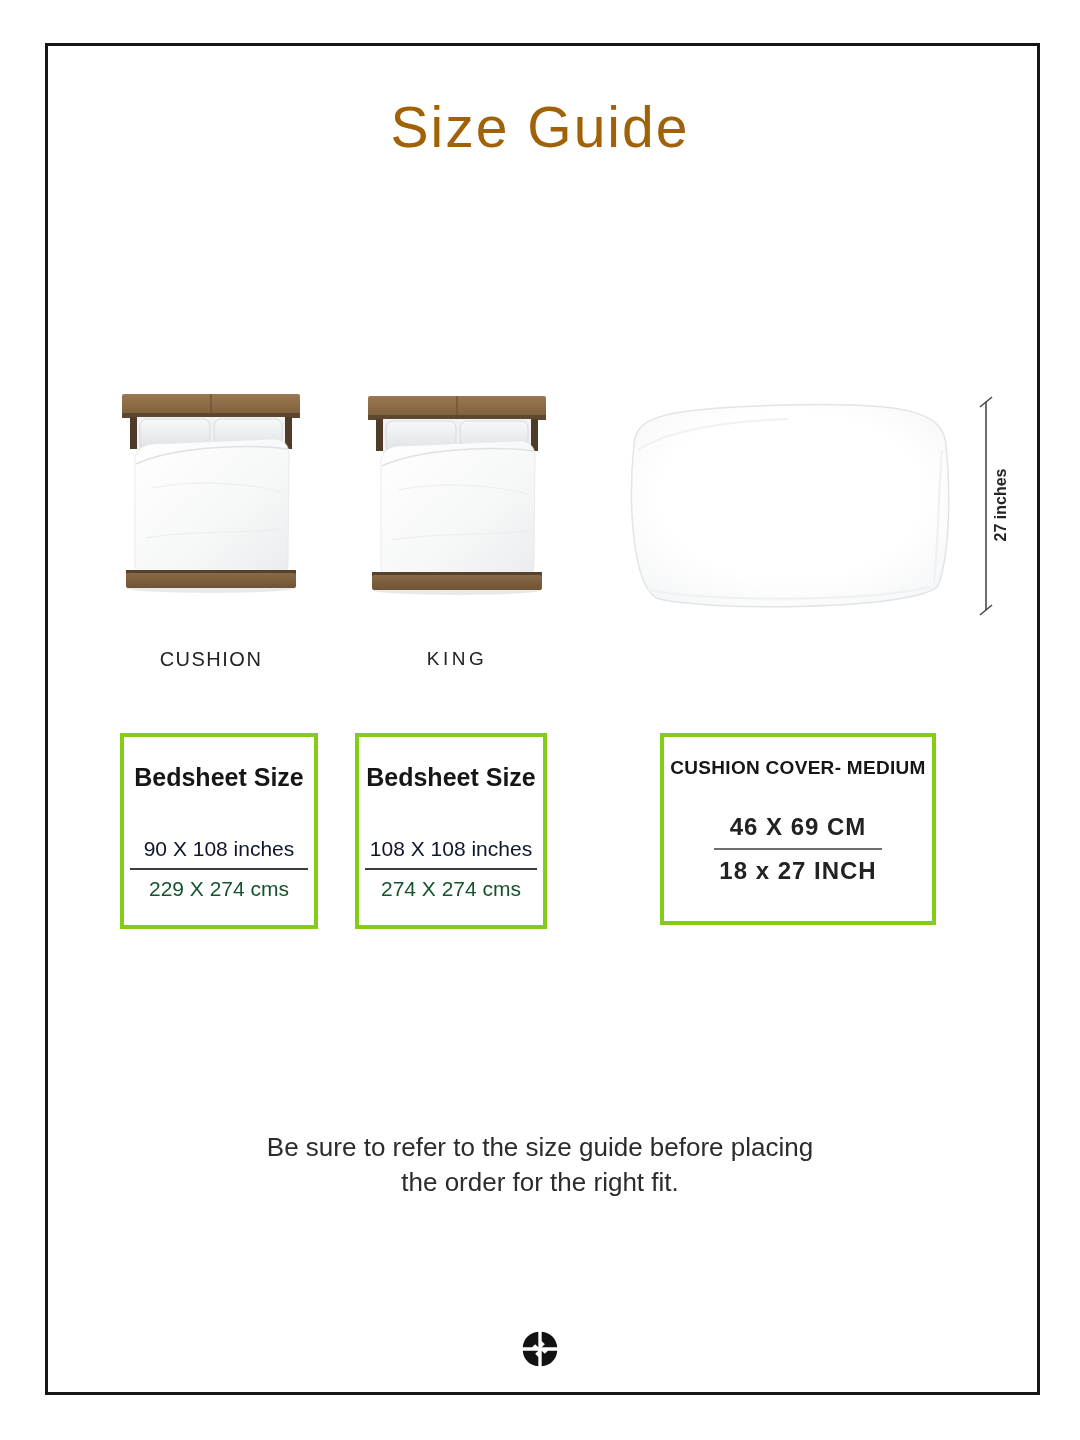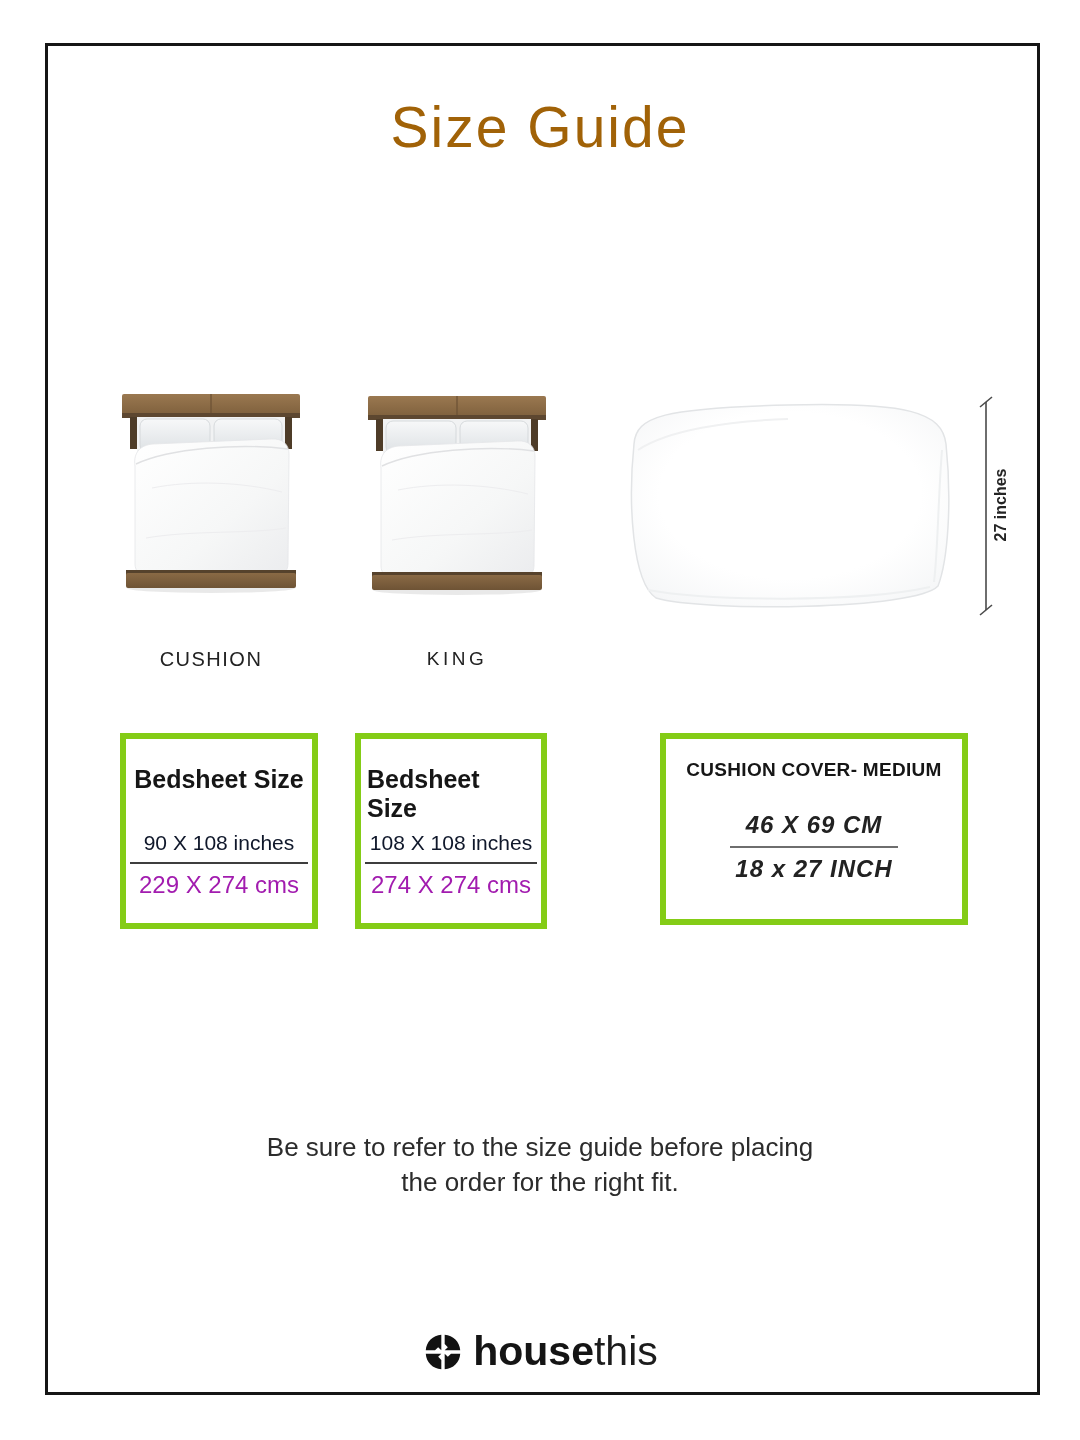--- a/index.html
+++ b/index.html
@@ -22,37 +22,37 @@
 
   .pillow{position:absolute;left:608px;top:390px;width:366px;height:228px;}
 
   .hdim{position:absolute;left:630px;top:354px;width:313px;}
   .hdim .lbl{text-align:center;font-size:16px;font-weight:700;color:#242424;margin-bottom:2px;}
   .vdim{position:absolute;left:978px;top:396px;width:16px;height:220px;}
   .vdim-label{position:absolute;left:893px;top:494px;width:220px;height:22px;
               transform:rotate(-90deg);text-align:center;
               font-size:16px;font-weight:700;color:#242424;}
 
-  .sizebox{position:absolute;border:6px solid #84cc16;background:#fff;
+  .sizebox{position:absolute;border:4px solid #84cc16;background:#fff;
            display:flex;flex-direction:column;align-items:center;justify-content:space-between;
            box-sizing:border-box;}
   .sizebox.b1{left:120px;top:733px;width:198px;height:196px;padding:26px 6px 24px 6px;}
   .sizebox.b2{left:355px;top:733px;width:192px;height:196px;padding:26px 6px 24px 6px;}
-  .sizebox.b3{left:660px;top:733px;width:308px;height:192px;padding:20px 6px 36px 6px;}
+  .sizebox.b3{left:660px;top:733px;width:276px;height:192px;padding:20px 6px 36px 6px;}
 
   .sizebox .bx-title{font-weight:700;font-size:25px;color:#161616;}
   .sizebox.b3 .bx-title{font-size:19px;font-weight:700;letter-spacing:0.3px;}
 
   .vals{width:100%;display:flex;flex-direction:column;align-items:center;}
   .vals .primary{font-size:21px;color:#0f172a;padding-bottom:7px;}
-  .vals .secondary{font-size:24px;color:#a21caf;padding-top:7px;}
+  .vals .secondary{font-size:21px;color:#14532d;padding-top:7px;}
   .vals .rule{width:178px;height:0;border-top:2px solid #3d3d3d;}
   .sizebox.b2 .vals .rule{width:172px;}
   .sizebox.b3 .vals .primary,.sizebox.b3 .vals .secondary{
-      font-size:24px;font-weight:700;letter-spacing:1px;color:#222;font-style:italic;}
+      font-size:24px;font-weight:700;letter-spacing:1px;color:#222;}
   .sizebox.b3 .vals .rule{width:168px;border-top:2px solid #6e6e6e;}
 
   .note{position:absolute;left:0;right:0;top:1130px;text-align:center;
         font-size:26px;line-height:1.35;color:#2c2c2c;}
 
   .logo{position:absolute;left:0;right:0;top:1328px;display:flex;
         justify-content:center;align-items:center;gap:9px;}
   .logo .word{font-size:41px;color:#141414;}
   .logo .word .b{font-weight:700;}
   .logo .word .l{font-weight:400;color:#1c1c1c;}
@@ -181,16 +181,15 @@
 
   <div class="logo">
     <svg width="42" height="42" viewBox="0 0 100 100">
       <g fill="#121212">
         <path fill-rule="evenodd" d="M46,46 L46,9 C26,10 10,26 9,46 Z M46,46 L31,46 L38.5,38.5 Z"></path>
         <path fill-rule="evenodd" d="M46,46 L46,9 C26,10 10,26 9,46 Z M46,46 L31,46 L38.5,38.5 Z" transform="rotate(90 50 50)"></path>
         <path fill-rule="evenodd" d="M46,46 L46,9 C26,10 10,26 9,46 Z M46,46 L31,46 L38.5,38.5 Z" transform="rotate(180 50 50)"></path>
         <path fill-rule="evenodd" d="M46,46 L46,9 C26,10 10,26 9,46 Z M46,46 L31,46 L38.5,38.5 Z" transform="rotate(270 50 50)"></path>
       </g>
     </svg>
-    <div class="word"><span class="b">house</span><span class="l">this</span></div>
   </div>
 
 </div>
 
 </body></html>

